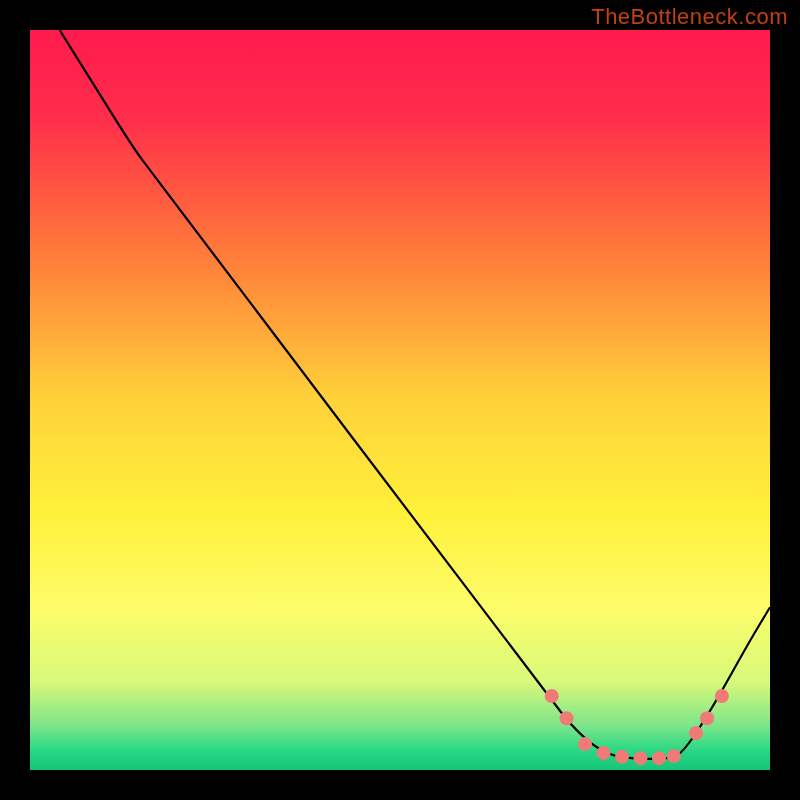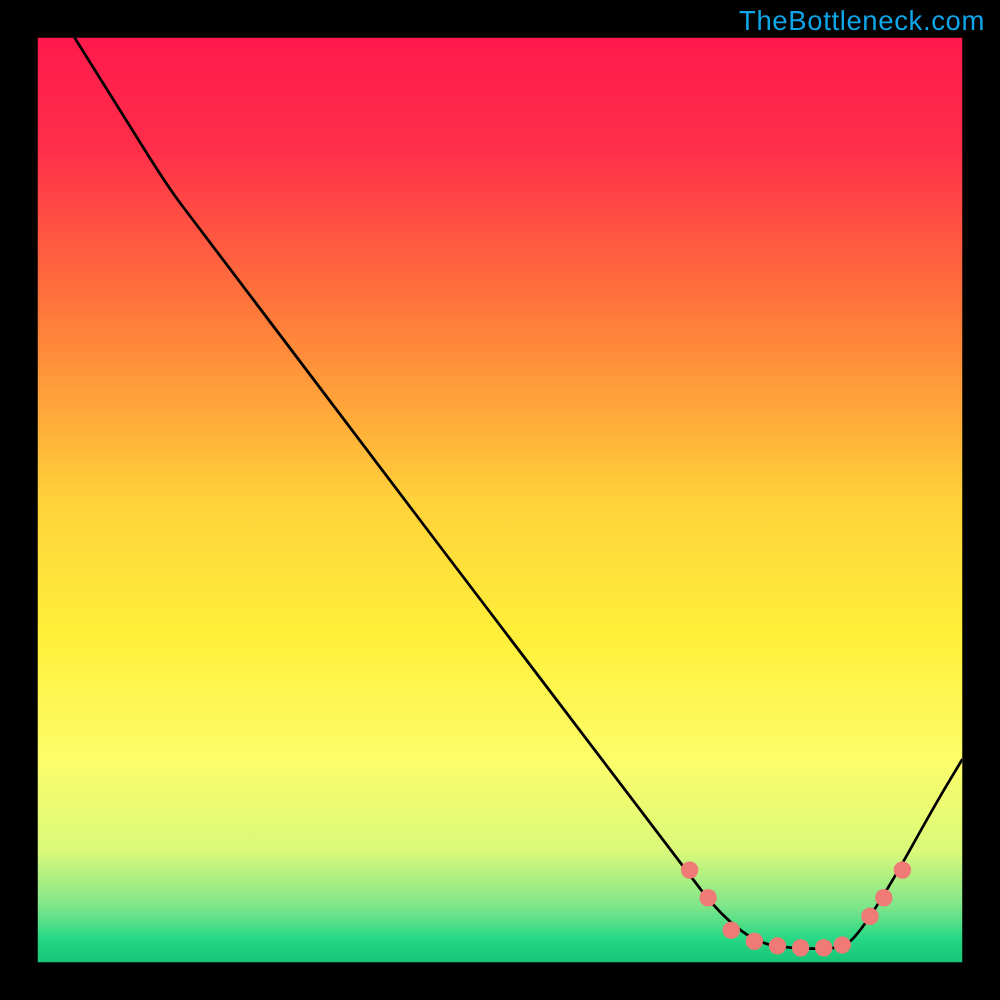--- a/index.html
+++ b/index.html
@@ -14,21 +14,21 @@
   .frame {
     position: relative;
     width: 800px;
     height: 800px;
     background: #000;
   }
   .watermark {
     position: absolute;
     top: 4px;
     right: 12px;
-    color: #0ea5e9;
+    color: #c2410c;
     font-size: 22px;
     font-weight: 500;
     letter-spacing: 0.5px;
     z-index: 5;
   }
   
   .plot {
     position: absolute;
     left: 30px;
     top: 30px;

